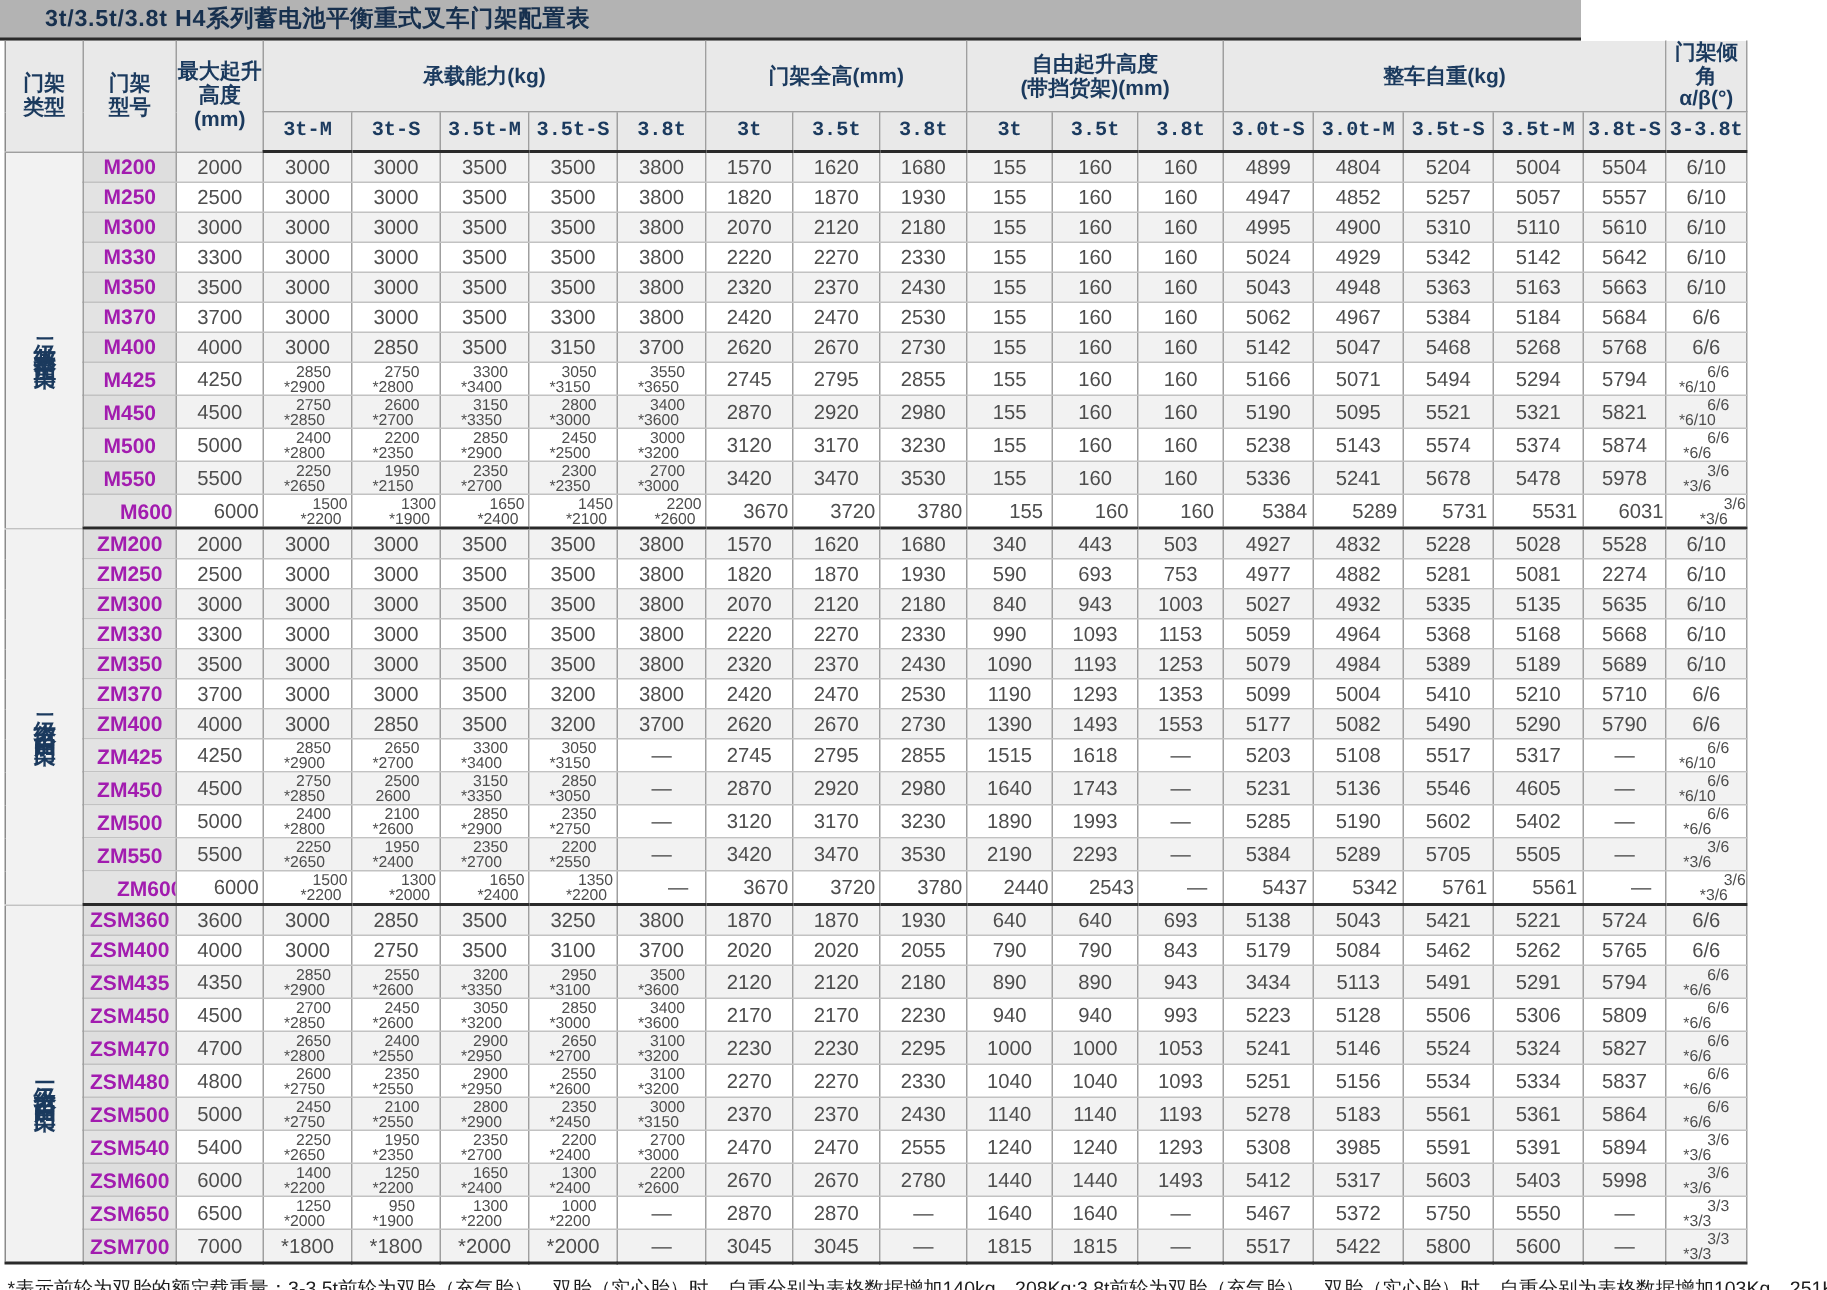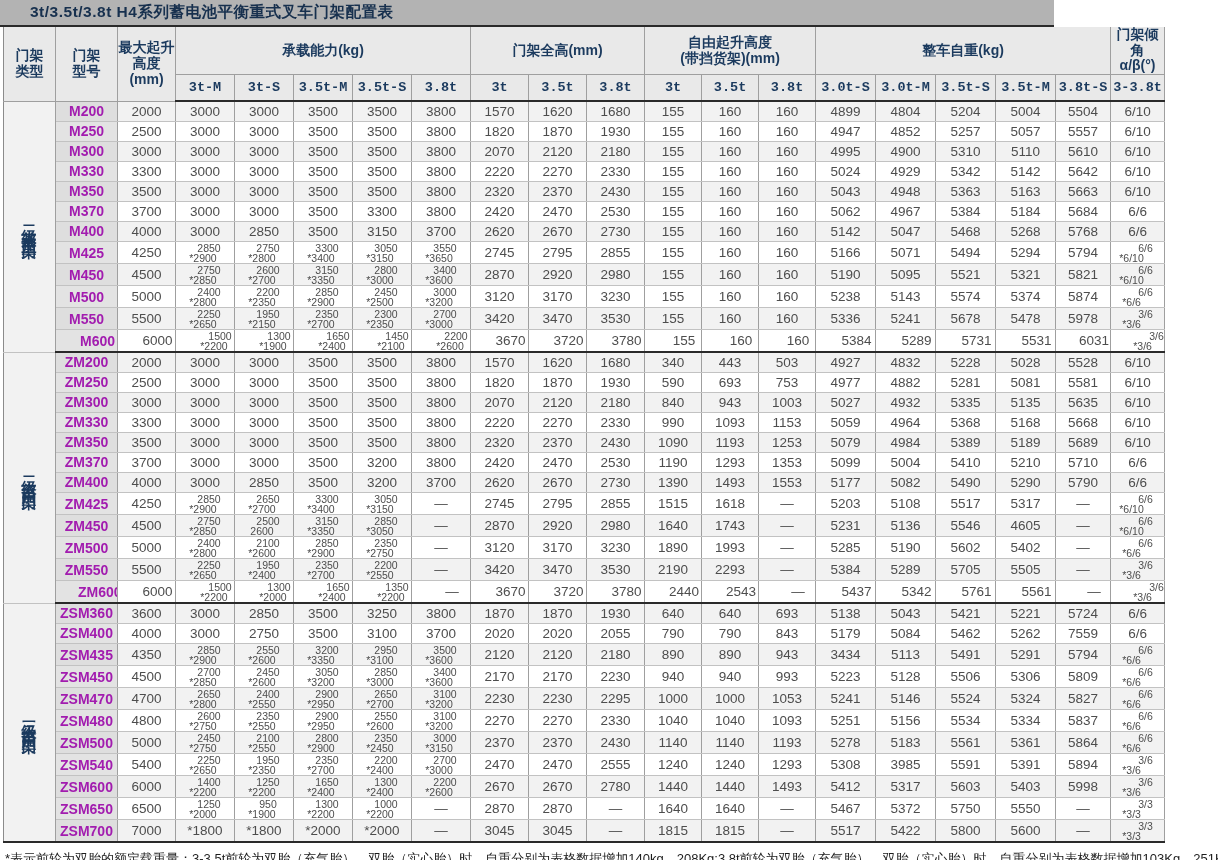--- a/index.html
+++ b/index.html
@@ -480,21 +480,21 @@
           <td>1820</td>
           <td>1870</td>
           <td>1930</td>
           <td>590</td>
           <td>693</td>
           <td>753</td>
           <td>4977</td>
           <td>4882</td>
           <td>5281</td>
           <td>5081</td>
-          <td>5581</td>
+          <td>2274</td>
           <td>6/10</td>
         </tr>
         <tr class="stripe">
           <td class="model-cell">ZM300</td>
           <td>3000</td>
           <td>3000</td>
           <td>3000</td>
           <td>3500</td>
           <td>3500</td>
           <td>3800</td>
@@ -808,21 +808,21 @@
           <td>2020</td>
           <td>2020</td>
           <td>2055</td>
           <td>790</td>
           <td>790</td>
           <td>843</td>
           <td>5179</td>
           <td>5084</td>
           <td>5462</td>
           <td>5262</td>
-          <td>7559</td>
+          <td>5765</td>
           <td>6/6</td>
         </tr>
         <tr class="stripe has-stack">
           <td class="model-cell">ZSM435</td>
           <td>4350</td>
           <td class="stack">
             <span class="s-top">2850</span>
             <span class="s-bot">*2900</span>
           </td>
           <td class="stack">

